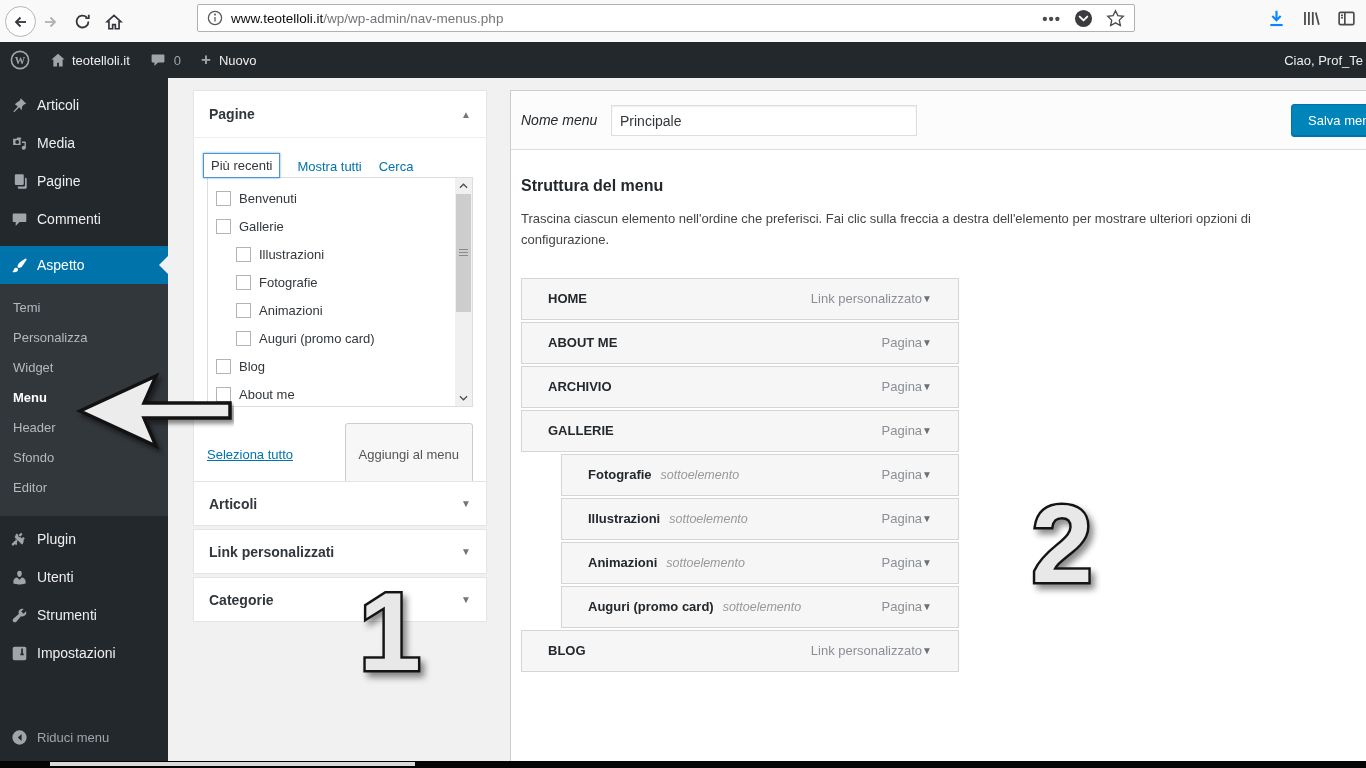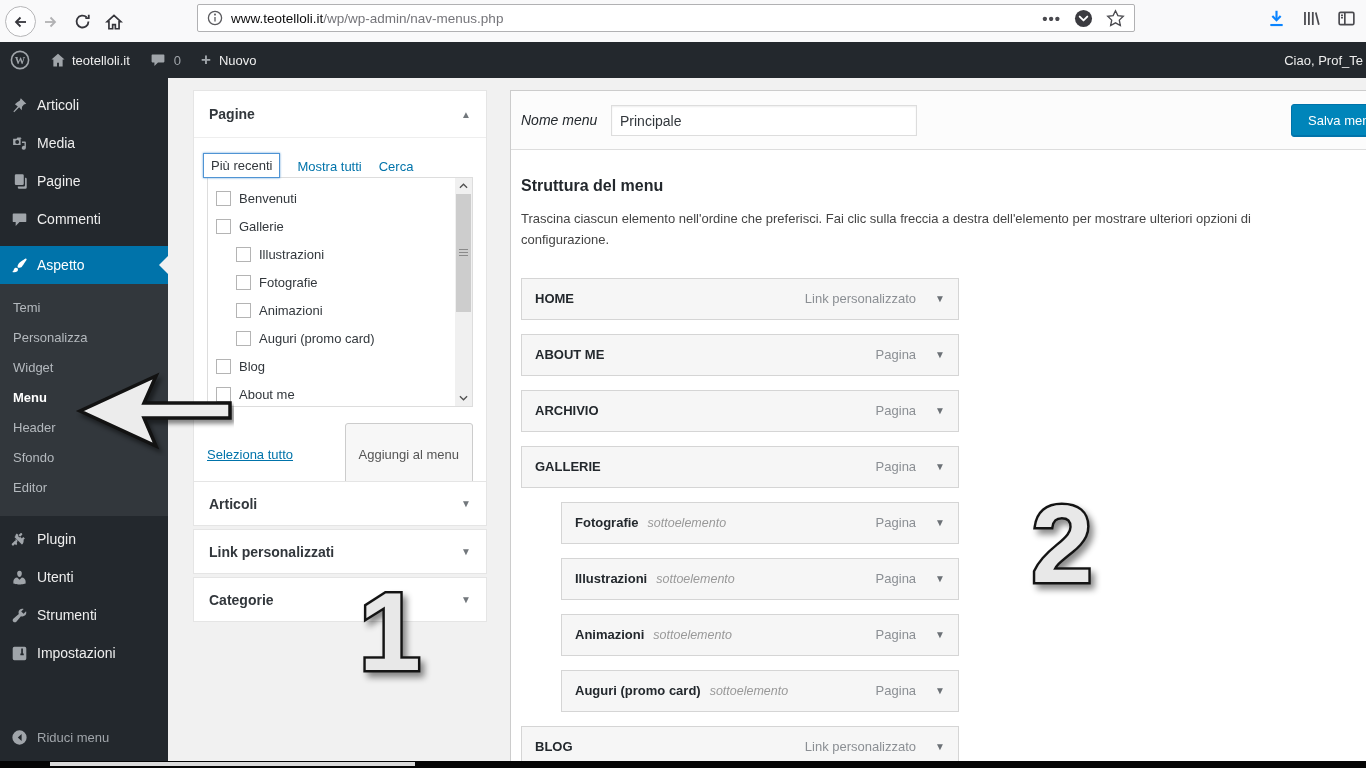--- a/index.html
+++ b/index.html
@@ -90,26 +90,26 @@
   .editor-header { height:59px; border-bottom:1px solid #dddddd; background:#fcfcfc; position:relative; }
   .name-label { position:absolute; left:10px; top:21px; font-style:italic; font-size:14px; color:#23282d; }
   .name-input { position:absolute; left:100px; top:14px; width:306px; height:31px; border:1px solid #dddddd;
     padding:0 8px; font-size:14px; color:#32373c; font-family:inherit; box-shadow:inset 0 1px 2px rgba(0,0,0,.07); }
   .save-btn { position:absolute; left:780px; top:13px; height:33px; padding:0 16px; background:#0085ba;
     border:1px solid #0073aa; box-shadow:inset 0 -1px 0 #0073aa; color:#fff; font-size:13px;
     border-radius:3px; cursor:pointer; font-family:inherit; white-space:nowrap; }
   .structure-title { margin:27px 0 0 10px; font-size:16px; font-weight:bold; color:#23282d; }
   .structure-desc { margin:13px 0 0 10px; width:798px; font-size:13px; color:#444; line-height:1.65; }
   .menu-items { margin:27px 0 0 10px; width:438px; }
-  .menu-item { height:42px; background:#f6f6f6; border:1px solid #d5d5d5; margin-bottom:14px;
-    display:flex; align-items:center; padding:0 13px; cursor:move; }
+  .menu-item { height:42px; background:#f6f6f6; border:1px solid #d5d5d5; margin-bottom:2px;
+    display:flex; align-items:center; padding:0 26px; cursor:move; }
   .menu-item.sub { margin-left:40px; }
   .mi-label { font-size:13px; font-weight:bold; color:#23282d; white-space:nowrap; }
   .mi-note { font-style:italic; color:#999; font-size:12.5px; margin-left:9px; }
-  .mi-right { margin-left:auto; display:flex; align-items:center; gap:19px; }
+  .mi-right { margin-left:auto; display:flex; align-items:center; }
   .mi-type { font-size:13px; color:#8b8f94; white-space:nowrap; }
   .mi-arrow { color:#6c7176; font-size:10px; cursor:pointer; }
 
   
   .anno { position:absolute; z-index:50; pointer-events:none; }
   .anno-num { fill:#e8e8e8; stroke:#141414; stroke-width:5px; paint-order:stroke;
     font-family:"Liberation Sans",sans-serif; font-weight:bold; }
 
   
   .bottom-bar { position:absolute; left:0; top:761px; width:1366px; height:7px; background:#050505; z-index:60; }

